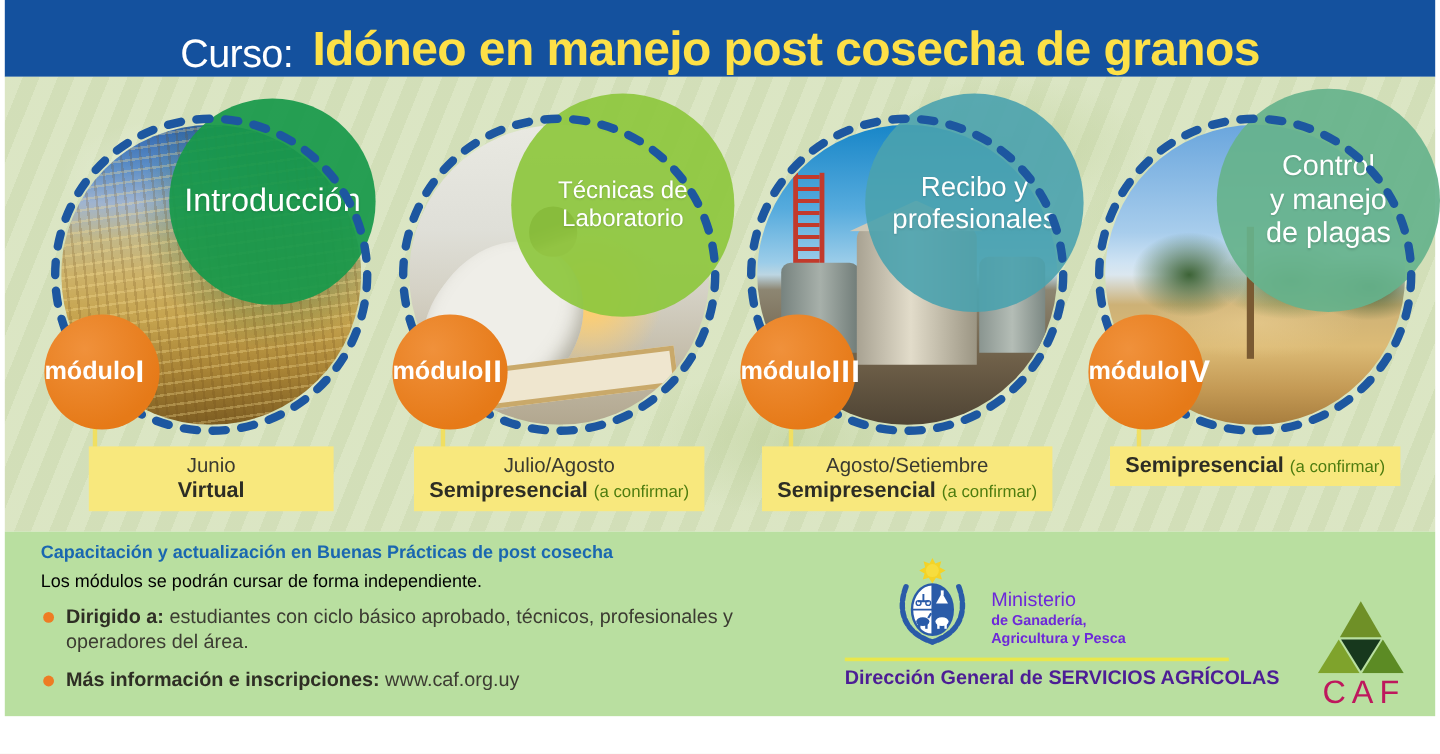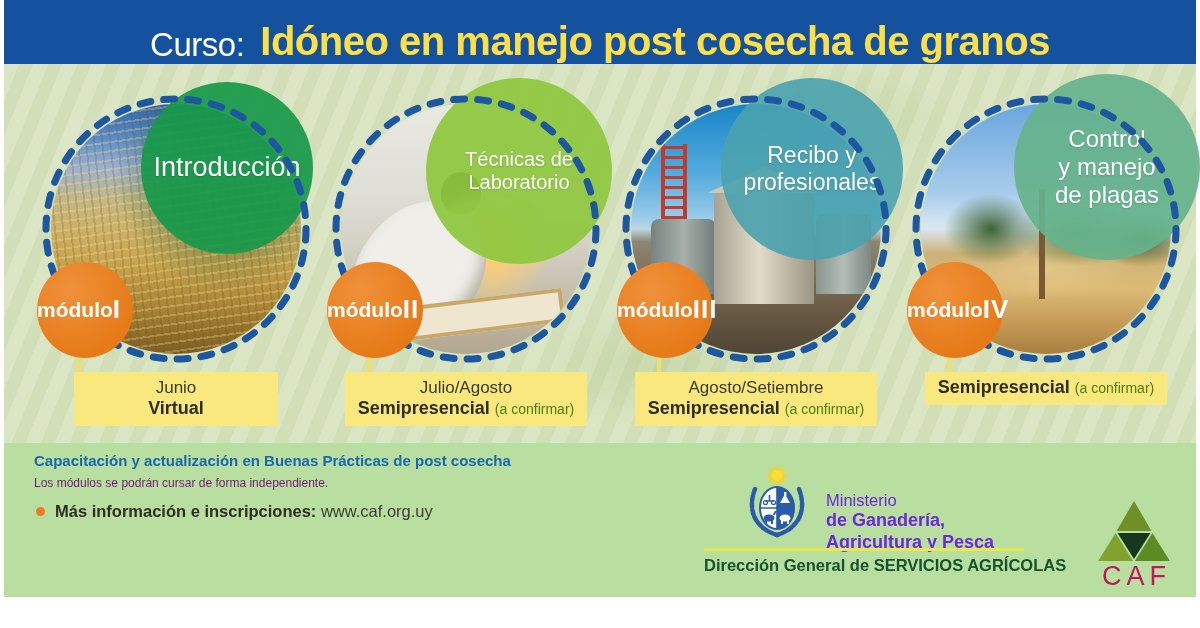--- a/index.html
+++ b/index.html
@@ -94,33 +94,33 @@
       radial-gradient(ellipse 70px 52px at 28% 50%, rgba(52,92,44,.95), transparent 68%),
       radial-gradient(ellipse 90px 46px at 62% 52%, rgba(64,108,52,.85), transparent 70%),
       radial-gradient(ellipse 70px 40px at 88% 54%, rgba(45,80,40,.9), transparent 70%),
       radial-gradient(ellipse 120px 40px at 50% 66%, rgba(238,210,150,.55), transparent 75%);}
   .grain-pole{position:absolute;left:47%;top:34%;width:6px;height:44%;background:#7a5a32;}
 
   
   .info-panel{position:absolute;left:4px;top:443px;width:1192px;height:154px;background:#b9dfa0;}
   .info-left{position:absolute;left:30px;top:9px;width:625px;}
   .info-heading{margin:0 0 7px;font-size:15px;font-weight:bold;color:#1a67b0;white-space:nowrap;}
-  .info-sub{margin:0 0 11px;font-size:12px;color:#701a75;}
+  .info-sub{margin:0 0 11px;font-size:15px;color:#000000;}
   .bullet{position:relative;padding-left:21px;margin-bottom:10px;font-size:16.5px;color:#3c3c32;
           line-height:1.3;max-width:600px;}
   .bullet::before{content:"";position:absolute;left:2px;top:6px;width:9px;height:9px;
                   border-radius:50%;background:#ee7c24;}
   .bullet b{color:#2e2e24;}
 
   .coat{position:absolute;left:742px;top:22px;width:62px;height:82px;}
   .ministry{position:absolute;left:822px;top:48px;color:#6d28d9;line-height:1.18;}
   .ministry .mn1{font-size:16.5px;font-weight:400;}
-  .ministry .mn2,.ministry .mn3{font-size:18px;font-weight:bold;}
+  .ministry .mn2,.ministry .mn3{font-size:12px;font-weight:bold;}
   .divider{position:absolute;left:700px;top:105px;width:320px;height:3px;background:#e9e74c;}
-  .direction{position:absolute;left:700px;top:113px;font-size:16.5px;font-weight:bold;color:#14532d;}
+  .direction{position:absolute;left:700px;top:113px;font-size:16.5px;font-weight:bold;color:#4c1d95;}
   .caf-logo{position:absolute;left:1080px;top:56px;width:100px;text-align:center;}
   .caf-label{font-size:27px;font-weight:400;letter-spacing:5px;color:#be185d;line-height:1;
              margin-top:-2px;margin-left:5px;}
 
   .footer-strip{position:absolute;left:0;top:597px;width:1200px;height:31px;background:#ffffff;}
 </style>
 </head>
 <body>
 
 <div class="page">
@@ -221,20 +221,24 @@
         <div class="d-mode"><b>Semipresencial</b> <span class="d-note">(a confirmar)</span></div>
       </div>
     </div>
 
   </section>
 
   <section class="info-panel">
     <div class="info-left">
       <h2 class="info-heading">Capacitación y actualización en Buenas Prácticas de post cosecha</h2>
       <p class="info-sub">Los módulos se podrán cursar de forma independiente.</p>
+      <div class="bullet">
+        <b>Dirigido a:</b>
+        <span>estudiantes con ciclo básico aprobado, técnicos, profesionales y operadores del área.</span>
+      </div>
       <div class="bullet">
         <b>Más información e inscripciones:</b>
         <span>www.caf.org.uy</span>
       </div>
     </div>
 
     <svg class="coat" viewBox="0 0 62 82">
       <polygon fill="#f5d327" points="31,0 33.4,4.6 38.4,2.8 37,7.8 42,10.5 37.5,13 39,18 34,16.4 31,21 28,16.4 23,18 24.5,13 20,10.5 25,7.8 23.6,2.8 28.6,4.6"></polygon>
       <circle cx="31" cy="10.5" r="5.4" fill="#f7dd3e"></circle>
       <path d="M9,24 C2,42 6,62 31,70" fill="none" stroke="#2a5ba8" stroke-width="4.5" stroke-dasharray="4.5 2.5" stroke-linecap="round"></path>

